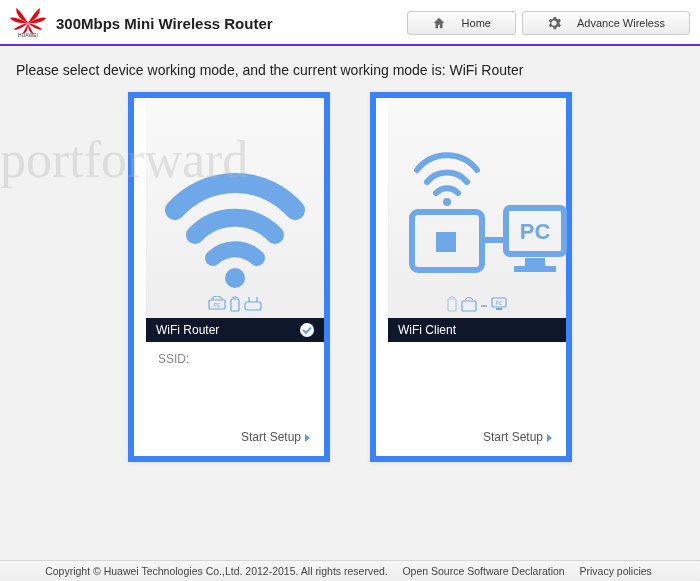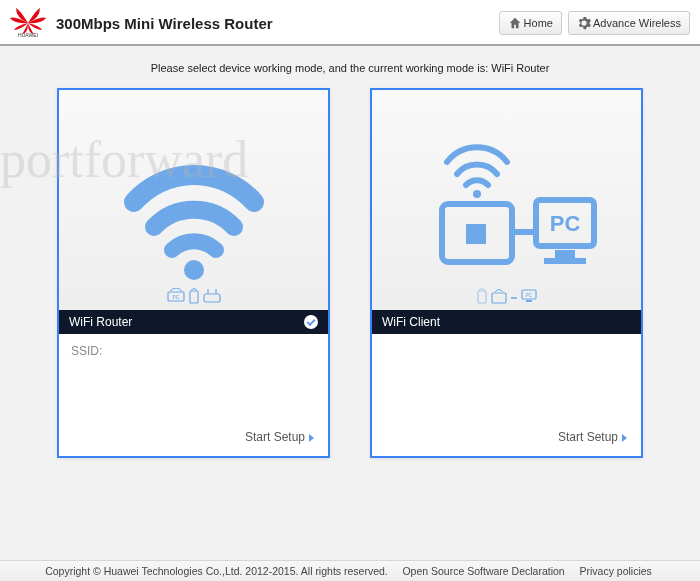--- a/index.html
+++ b/index.html
@@ -9,69 +9,70 @@
     font-family: Arial, sans-serif;
     background: #f2f2f2;
     overflow: hidden;
     position: relative;
   }
   .header {
     display: flex;
     align-items: center;
     padding: 8px 10px 6px 10px;
     background: #fff;
-    border-bottom: 2px solid #a3a3a3;
+    border-bottom: 2px solid #6d28d9;
   }
   .logo {
     width: 36px;
     height: 30px;
     margin-right: 10px;
   }
   .title {
     font-size: 15px;
     font-weight: bold;
     color: #222;
     flex: 1;
   }
   .hdr-btn {
     display: flex;
     align-items: center;
-    gap: 2px;
+    gap: 16px;
     border: 1px solid #ccc;
     background: linear-gradient(#fdfdfd, #ececec);
-    padding: 4px 8px;
+    padding: 4px 24px;
     border-radius: 3px;
     font-size: 11px;
     color: #333;
     margin-left: 6px;
     cursor: pointer;
   }
   .hdr-btn svg { width: 14px; height: 14px; }
   .instruction {
-    text-align: center;
-    font-size: 11px;
+    text-align: left;
+    font-size: 14px;
     color: #222;
-    padding: 16px 0 14px 0;
+    padding: 16px 0 14px 16px;
   }
   .cards {
     display: flex;
     justify-content: center;
     gap: 40px;
     padding: 0 20px;
     position: relative;
   }
   .card {
-    width: 273px;
+    width: 202px;
     height: 370px;
     background: #fff;
-    border: 2px solid #3b82f6;
+    border: 6px solid #3b82f6;
     box-shadow: 0 1px 4px rgba(0,0,0,.08);
     display: flex;
     flex-direction: column;
     position: relative;
+    padding-left: 12px;
   }
   .card-illus {
     height: 220px;
     display: flex;
     flex-direction: column;
     align-items: center;
     justify-content: flex-end;
     padding-bottom: 6px;
     background: linear-gradient(#f9f9f9, #eeeeee);
   }

